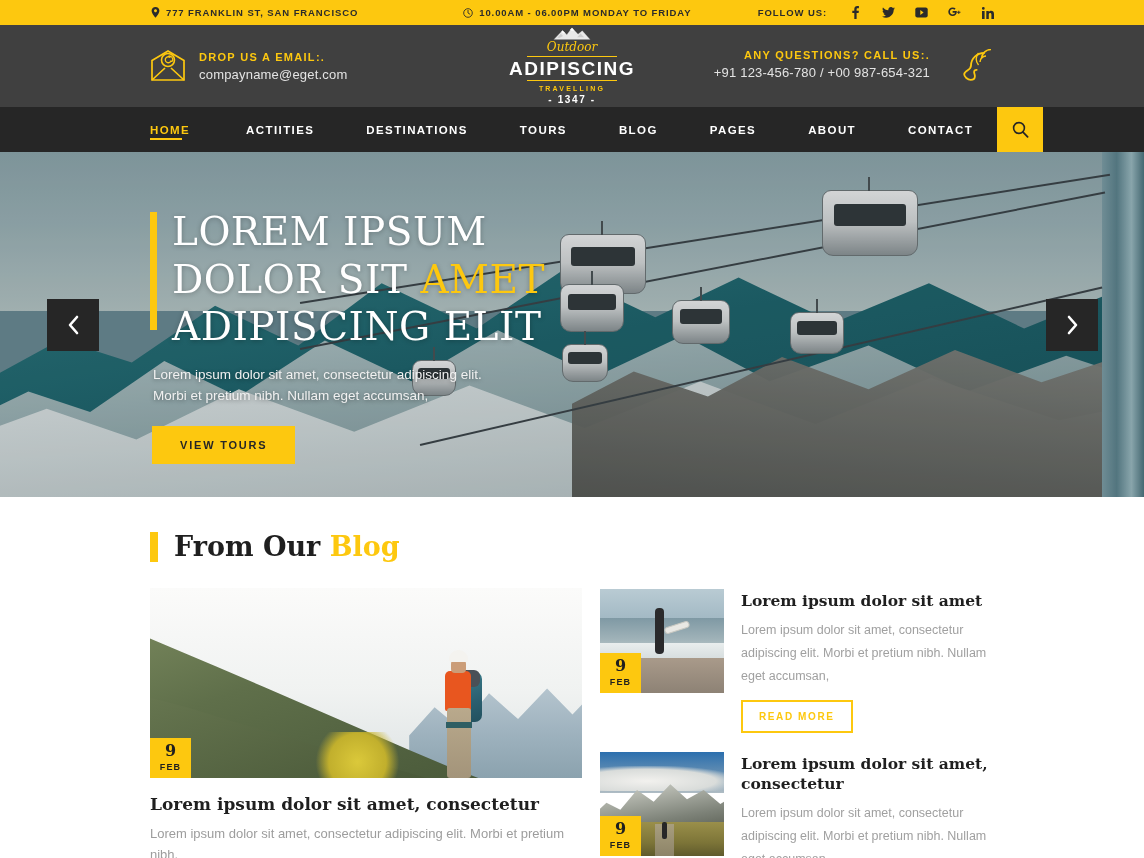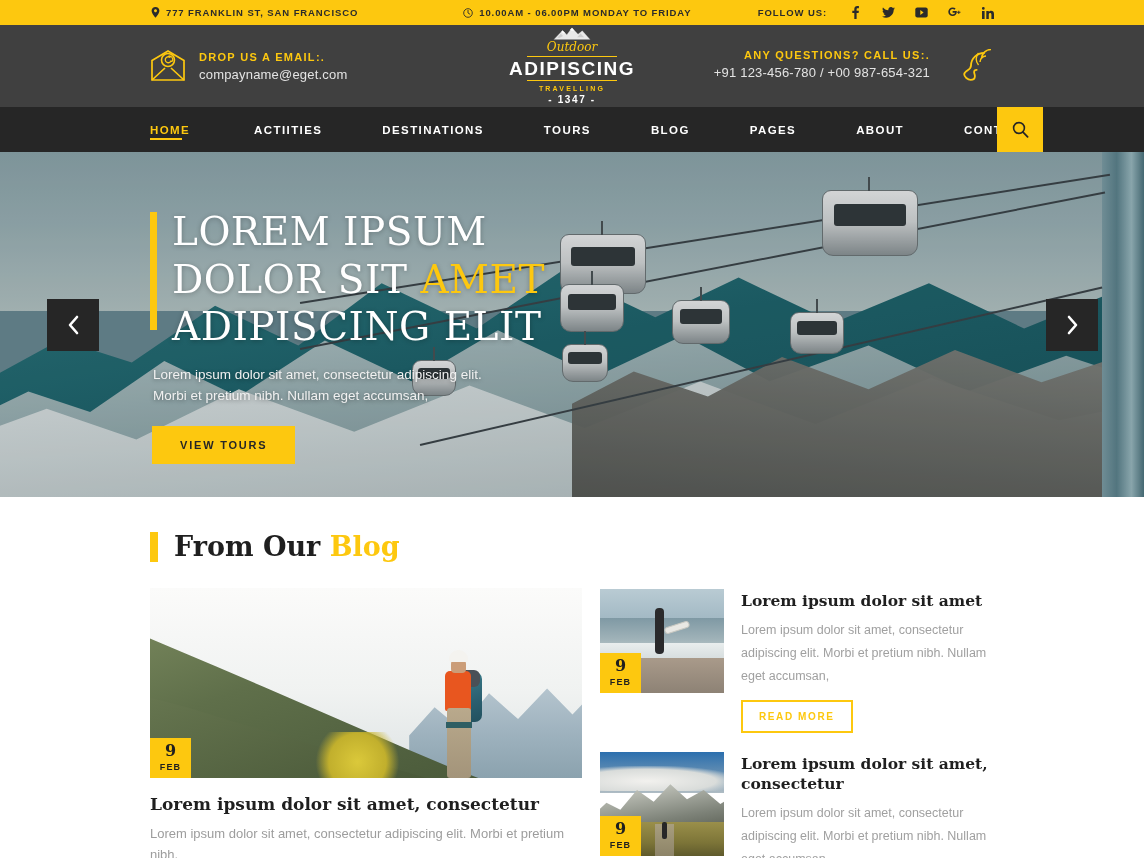--- a/index.html
+++ b/index.html
@@ -69,21 +69,21 @@
   .logo-year { font-size: 10px; font-weight: bold; letter-spacing: 1.6px; color: #fff; margin-top: 2px; }
 
   
   .nav {
     background: #262626;
     height: 45px; flex: 0 0 45px;
     display: flex; align-items: stretch;
     padding-left: 150px;
     position: relative;
   }
-  .nav-items { display: flex; align-items: center; gap: 8px; }
+  .nav-items { display: flex; align-items: center; gap: 0; }
   .nav-item {
     font-size: 11.5px; font-weight: bold; letter-spacing: 1.4px;
     color: #ffffff; text-transform: uppercase;
     padding: 0 26px; position: relative;
     display: flex; align-items: center; height: 100%;
     cursor: pointer;
   }
   .nav-item:first-child { padding-left: 0; padding-right: 30px; }
   .nav-item.active { color: #fdc80f; }
   .nav-item.active::after {

